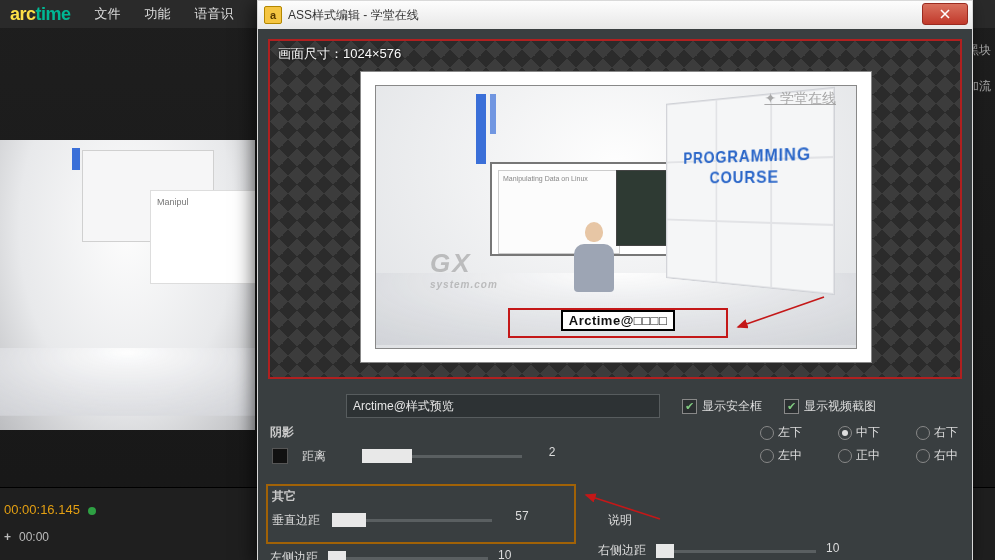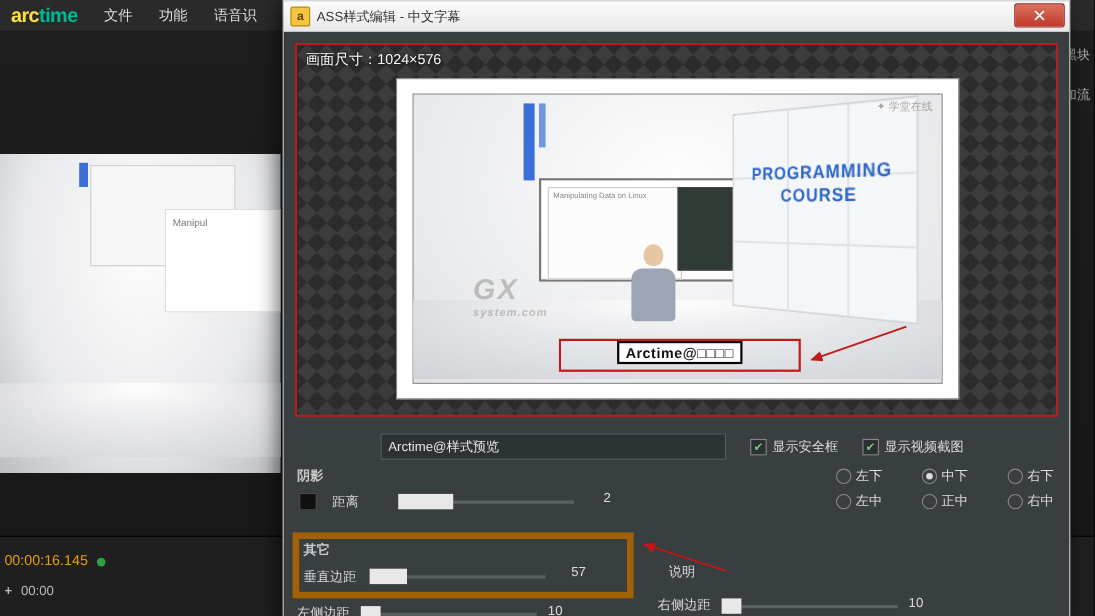--- a/index.html
+++ b/index.html
@@ -61,38 +61,38 @@
   .cube .txt{position:absolute;top:50px;left:0;right:0;text-align:center;color:#2a66c8;font-weight:700;font-size:17px;line-height:1.25;letter-spacing:1px;}
   .blue-strip{position:absolute;top:8px;left:100px;width:10px;height:70px;background:#3a6fd8;}
   .blue-strip2{position:absolute;top:8px;left:114px;width:6px;height:40px;background:#3a6fd8;opacity:.7;}
   .screen-board{position:absolute;top:76px;left:114px;width:182px;height:90px;background:#fff;border:2px solid #777;}
   .board-slide{position:absolute;top:6px;left:6px;width:112px;height:74px;background:#fcfcfc;border:1px solid #ccc;font-size:7px;color:#888;padding:4px;}
   .board-dark{position:absolute;top:6px;right:6px;width:50px;height:74px;background:#2e3a33;border:1px solid #444;}
   .person{position:absolute;bottom:54px;left:196px;width:44px;height:72px;}
   .person .head{width:18px;height:20px;background:#e7c6a5;border-radius:50% 50% 45% 45%;margin:0 auto;}
   .person .body{width:40px;height:48px;background:#9da5b4;border-radius:10px 10px 4px 4px;margin:2px auto 0;}
   .watermark{position:absolute;bottom:58px;left:54px;font-size:26px;color:rgba(140,140,140,0.5);font-style:italic;font-weight:700;letter-spacing:2px;}
-  .wm-logo{position:absolute;top:4px;right:8px;font-size:10px;color:rgba(160,160,160,0.9);}
+  .wm-logo{position:absolute;top:4px;right:20px;font-size:14px;color:rgba(160,160,160,0.9);text-decoration:underline;}
   .subtitle-box{position:absolute;bottom:10px;left:132px;width:216px;height:26px;border:2px solid #c41818;display:flex;align-items:flex-start;justify-content:center;}
   .subtitle-box span{background:#fff;border:2px solid #000;padding:1px 6px;font-size:13px;color:#111;font-weight:600;letter-spacing:0.5px;}
 
   
   .arrow{position:absolute;pointer-events:none;}
   .arrow svg{overflow:visible;}
 
   
   .ctrl-row{position:absolute;top:362px;left:10px;right:10px;height:30px;display:flex;align-items:center;gap:22px;}
   .preview-input{flex:0 0 300px;margin-left:78px;height:22px;background:#2d3234;border:1px solid #575c5e;color:#e5e5e5;padding:0 6px;font-size:12px;font-family:inherit;}
   .chk{display:flex;align-items:center;gap:5px;color:#ddd;}
   .chk .box{width:13px;height:13px;border:1px solid #888;background:#2b2f31;display:flex;align-items:center;justify-content:center;color:#7fc97f;font-size:11px;}
 
   
   .sec{position:absolute;left:12px;right:12px;color:#d9d9d9;}
   .sec-shadow{top:395px;}
-  .sec-other{top:455px;border:6px solid #a16207;left:8px;width:310px;height:60px;padding:2px 4px 0 4px;box-sizing:border-box;}
+  .sec-other{top:455px;border:2px solid #a16207;left:8px;width:310px;height:60px;padding:2px 4px 0 4px;box-sizing:border-box;}
   .sec h6{margin:0 0 4px 0;font-size:12px;font-weight:700;color:#c9c9c9;}
   .slider-row{display:flex;align-items:center;gap:0;height:22px;}
   .slider-row .lbl{width:60px;text-align:left;padding-left:14px;}
   .slider{position:relative;flex:0 0 160px;height:14px;}
   .slider .track{position:absolute;top:6px;left:0;right:0;height:3px;background:#5a5f61;}
   .slider .thumb{position:absolute;top:0;width:50px;height:14px;background:#e8e8e8;}
   .slider .val{position:absolute;top:-4px;left:170px;width:40px;text-align:center;color:#ddd;}
 
   .align-grid{position:absolute;top:395px;right:14px;width:198px;}
   .align-row{display:flex;gap:8px;justify-content:space-between;margin-bottom:6px;}
@@ -140,21 +140,21 @@
       <div class="row2">
         <span class="plus">+</span>
         <span>00:00</span>
       </div>
     </div>
   </div>
 
   <div class="dialog">
     <div class="titlebar">
       <span class="ico">a</span>
-      <span>ASS样式编辑 - 中文字幕</span>
+      <span>ASS样式编辑 - 学堂在线</span>
       <span class="close">
         <svg viewBox="0 0 10 10">
             <path d="M1 1 L9 9 M9 1 L1 9" stroke="#fff" stroke-width="1.6"></path>
           </svg>
       </span>
     </div>
 
     <div class="scrollbar">
       <div class="btn">▲</div>
       <div class="handle"></div>

